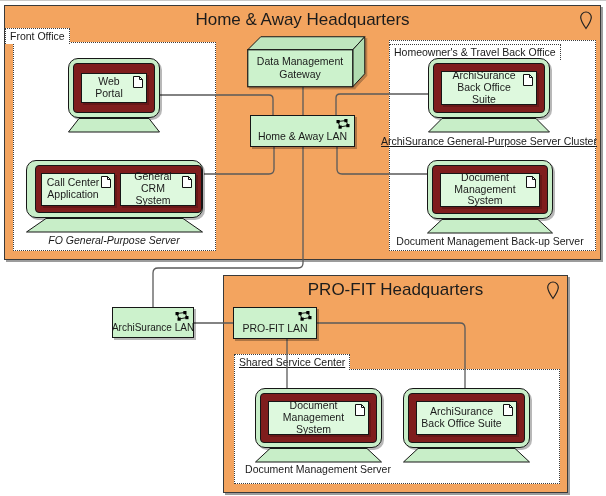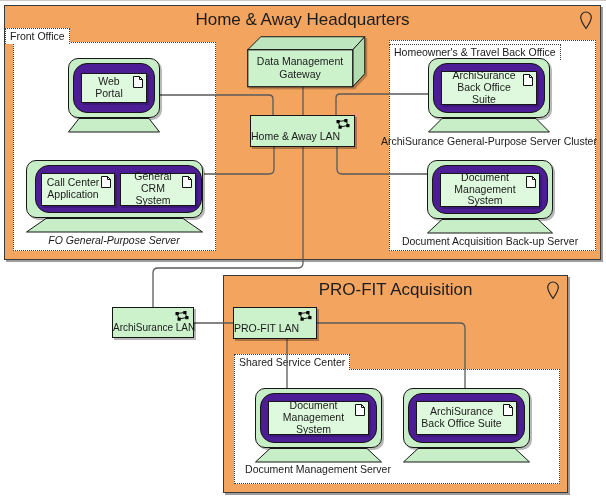--- a/index.html
+++ b/index.html
@@ -16,36 +16,36 @@
   .grp-tab{position:absolute;background:#fff;border:1px dotted #3c3c3c;border-bottom:none;
            font-size:10.5px;line-height:15px;padding:0 4px;white-space:nowrap;z-index:2;}
   .grp-rect{position:absolute;background:#fff;border:1px dotted #3c3c3c;z-index:1;}
   
   .wires{position:absolute;left:0;top:0;z-index:5;}
   
   .device{position:absolute;z-index:10;}
   .device-outer{border:1.5px solid #161616;border-radius:10px;background:#C8EEC8;
                 box-shadow:2px 2px 0 rgba(0,0,0,.28);width:100%;box-sizing:border-box;
                 display:flex;align-items:center;justify-content:center;}
-  .device-screen{border:1px solid #161616;border-radius:14px;background:#4c1d95;
+  .device-screen{border:1px solid #161616;border-radius:4px;background:#7f1d1d;
                  display:flex;align-items:center;justify-content:center;gap:5px;
                  box-sizing:border-box;}
   .artifact{position:relative;background:#DEF9DE;border:1px solid #161616;
             box-shadow:2px 2px 0 rgba(0,0,0,.18);box-sizing:border-box;
             display:flex;align-items:center;justify-content:center;}
   .artifact .txt{font-size:10.5px;line-height:1.12;text-align:center;
                  padding:1px 13px 1px 3px;}
   .art-icon{position:absolute;top:2px;right:3px;}
   .stand{display:block;}
   .dev-caption{position:absolute;font-size:10.5px;text-align:center;white-space:nowrap;
                z-index:10;}
   
   .lan{position:absolute;background:#CCF2CC;border:1.5px solid #161616;
        box-shadow:2px 2px 0 rgba(0,0,0,.28);box-sizing:border-box;z-index:10;
-       display:flex;align-items:flex-end;}
+       display:flex;align-items:flex-end;justify-content:center;}
   .lan-label{font-size:10.5px;padding-bottom:4px;white-space:nowrap;}
   .net-icon{position:absolute;top:3px;right:4px;}
   
   .node-svg{position:absolute;z-index:10;filter:drop-shadow(2px 2px 0 rgba(0,0,0,.25));}
   .node-text{position:absolute;z-index:11;display:flex;align-items:center;justify-content:center;
              text-align:center;font-size:10.5px;line-height:1.2;}
 </style>
 </head>
 <body>
 
@@ -58,26 +58,26 @@
     </svg>
 
     <div class="grp-tab" style="left:0;top:22px;">Front Office</div>
     <div class="grp-rect" style="left:8px;top:36px;width:201px;height:207px;"></div>
 
     <div class="grp-tab" style="left:384px;top:18px;margin-top:20px;">Homeowner's &amp; Travel Back Office</div>
     <div class="grp-rect" style="left:384px;top:34px;width:205px;height:209px;"></div>
   </section>
 
   <section class="hq" style="left:223px;top:274px;width:343px;height:216px;">
-    <div class="hq-title">PRO-FIT Acquisition</div>
+    <div class="hq-title">PRO-FIT Headquarters</div>
     <svg class="pin" width="14" height="19" viewBox="0 0 14 19">
       <path d="M7 17.5 C7 17.5 1.7 10 1.7 6.3 A5.3 5.3 0 1 1 12.3 6.3 C12.3 10 7 17.5 7 17.5 Z" fill="none" stroke="#222" stroke-width="1.2"></path>
     </svg>
 
-    <div class="grp-tab" style="left:10px;top:78px;">Shared Service Center</div>
+    <div class="grp-tab" style="left:10px;top:78px;text-decoration:underline;">Shared Service Center</div>
     <div class="grp-rect" style="left:10px;top:93px;width:324px;height:113px;"></div>
   </section>
 
   <svg class="wires" width="606" height="496" viewBox="0 0 606 496">
     <g fill="none" stroke="#5A5A5A" stroke-width="1.3">
       <path d="M160 94 H269 Q273 94 273 98 V115"></path>
       <path d="M303 86 V115"></path>
       <path d="M428 93 H340 Q336 93 336 97 V115"></path>
       <path d="M274 145 V168 Q274 173 269 173 H204"></path>
       <path d="M303 145 V262 Q303 267 298 267 H158 Q153 267 153 272 V307"></path>
@@ -164,39 +164,39 @@
             <path d="M0.5 0.5 H6.5 L9.5 3.5 V11.5 H0.5 Z" fill="#fff" stroke="#111"></path>
             <path d="M6.5 0.5 V3.5 H9.5" fill="none" stroke="#111"></path>
           </svg>
         </div>
       </div>
     </div>
     <svg class="stand" width="122" height="15" viewBox="0 0 122 15">
       <polygon points="14,0.5 108,0.5 121.5,14 0.5,14" fill="#C8EEC8" stroke="#161616"></polygon>
     </svg>
   </div>
-  <div class="dev-caption" style="left:374px;top:134px;width:230px;">ArchiSurance General-Purpose Server Cluster</div>
+  <div class="dev-caption" style="left:374px;top:134px;width:230px;text-decoration:underline;">ArchiSurance General-Purpose Server Cluster</div>
 
   <div class="device" style="left:427px;top:159px;width:126px;">
     <div class="device-outer" style="height:59px;">
       <div class="device-screen" style="width:116px;height:49px;">
         <div class="artifact" style="width:100px;height:34px;">
           <span class="txt">Document Management System</span>
           <svg class="art-icon" width="10" height="12" viewBox="0 0 10 12">
             <path d="M0.5 0.5 H6.5 L9.5 3.5 V11.5 H0.5 Z" fill="#fff" stroke="#111"></path>
             <path d="M6.5 0.5 V3.5 H9.5" fill="none" stroke="#111"></path>
           </svg>
         </div>
       </div>
     </div>
     <svg class="stand" width="126" height="15" viewBox="0 0 126 15">
       <polygon points="15,0.5 111,0.5 125.5,14 0.5,14" fill="#C8EEC8" stroke="#161616"></polygon>
     </svg>
   </div>
-  <div class="dev-caption" style="left:375px;top:234px;width:230px;">Document Acquisition Back-up Server</div>
+  <div class="dev-caption" style="left:375px;top:234px;width:230px;">Document Management Back-up Server</div>
 
   <div class="lan" style="left:112px;top:306px;width:82px;height:31px;">
     <svg class="net-icon" width="14" height="11" viewBox="0 0 14 11">
       <g stroke="#000" stroke-width="0.9">
         <line x1="2" y1="2.5" x2="10" y2="1.5"></line>
           <line x1="2" y1="2.5" x2="4" y2="8"></line>
         <line x1="10" y1="1.5" x2="12" y2="6.5"></line>
           <line x1="4" y1="8" x2="12" y2="6.5"></line>
       </g>
       <g fill="#000">

